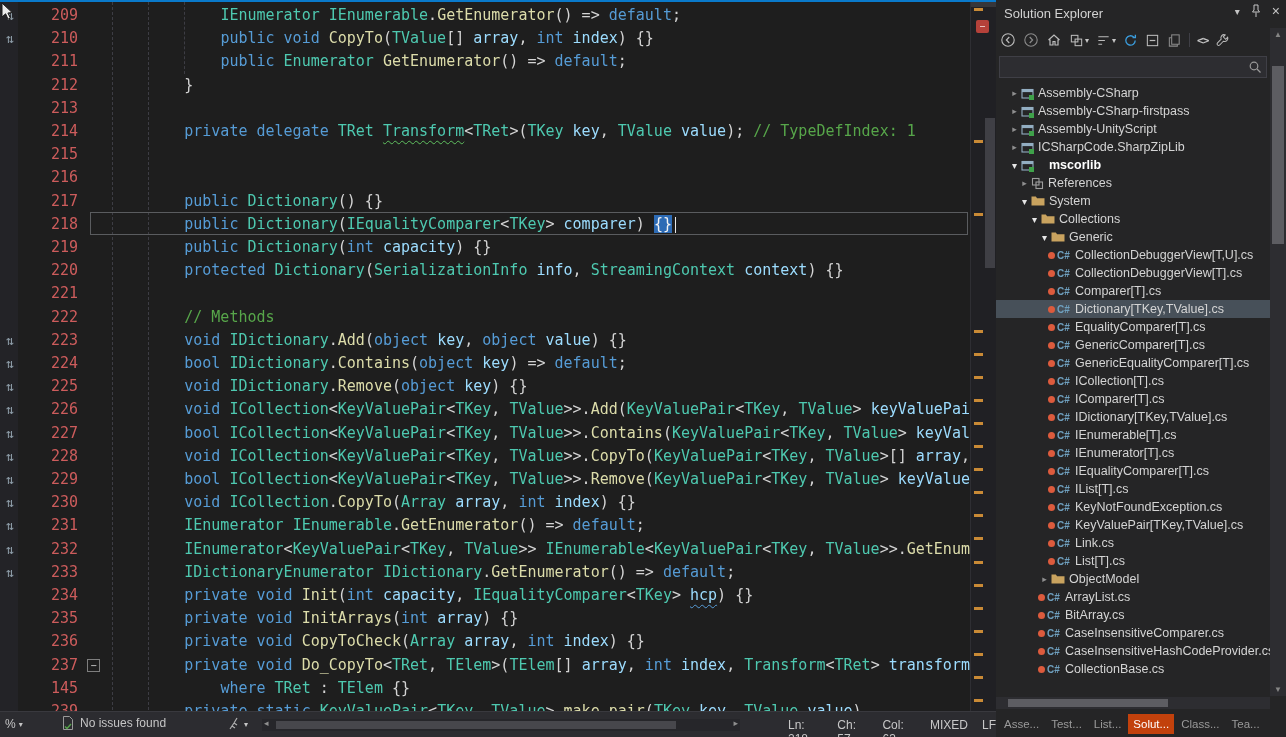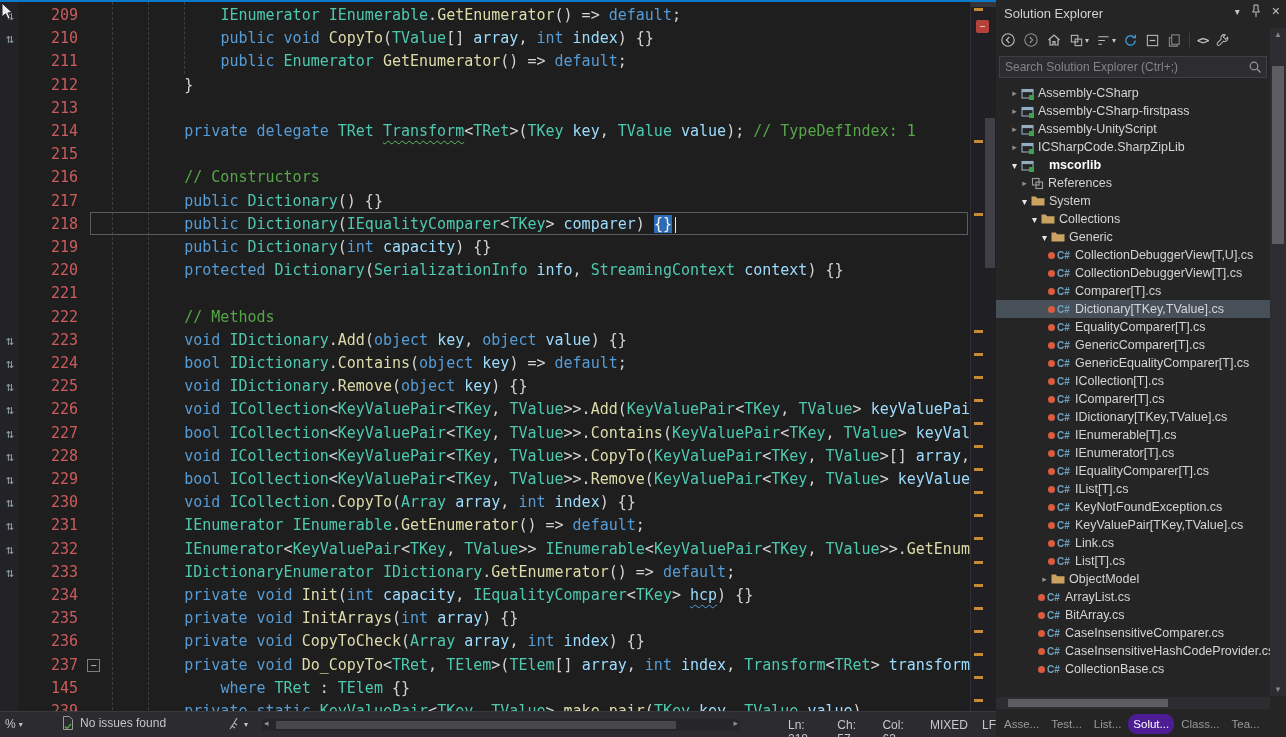--- a/index.html
+++ b/index.html
@@ -77,21 +77,21 @@
   #sevsb{position:absolute;left:274px;top:28px;width:16px;height:668px;background:#2d2d31;}
   #sevsb .vth{position:absolute;left:2px;top:38px;width:12px;height:178px;background:#5d5d62;}
   #sevsb .va{position:absolute;left:0;width:16px;text-align:center;font-size:8px;color:#858585;}
   #sehsb{position:absolute;left:0;top:697px;width:274px;height:12px;background:#2d2d31;}
   #sehsb .hth{position:absolute;left:12px;top:2px;width:160px;height:8px;background:#5d5d62;}
 
   
   #setabs{position:absolute;left:996px;top:711px;width:290px;height:26px;background:#252526;display:flex;
           align-items:center;gap:2px;padding-left:3px;font-size:11.5px;}
   .tab{padding:4px 5px;color:#9a9a9a;}
-  .tab.active{background:#4c1d95;color:#ffffff;border-radius:9px;}
+  .tab.active{background:#c2410c;color:#ffffff;}
 
   #mousecursor{position:absolute;left:1px;top:2px;z-index:99;}
   svg{display:block;}
 </style>
 </head>
 <body>
 
 <div id="topline"></div>
 
 <div id="editor">
@@ -100,21 +100,21 @@
   <div class="guide" style="left:148px;top:2px;height:708px;"></div>
   <div class="guide" style="left:184px;top:2px;height:72px;"></div>
   <div id="code-lines">
       <div class="line" style="top: 4px;"><span class="glyph">⇅</span><span class="lnum">209</span><span class="ctext">            <span class="t">IEnumerator</span><span class="o"> </span><span class="t">IEnumerable</span><span class="o">.</span><span class="m">GetEnumerator</span><span class="o">() =&gt; </span><span class="k">default</span><span class="o">;</span></span></div>
       <div class="line" style="top: 27.2px;"><span class="glyph">⇅</span><span class="lnum">210</span><span class="ctext">            <span class="k">public</span><span class="o"> </span><span class="k">void</span><span class="o"> </span><span class="m">CopyTo</span><span class="o">(</span><span class="t">TValue</span><span class="o">[] </span><span class="p">array</span><span class="o">, </span><span class="k">int</span><span class="o"> </span><span class="p">index</span><span class="o">) {}</span></span></div>
       <div class="line" style="top: 50.4px;"><span class="lnum">211</span><span class="ctext">            <span class="k">public</span><span class="o"> </span><span class="t">Enumerator</span><span class="o"> </span><span class="m">GetEnumerator</span><span class="o">() =&gt; </span><span class="k">default</span><span class="o">;</span></span></div>
       <div class="line" style="top: 73.6px;"><span class="lnum">212</span><span class="ctext">        <span class="o">}</span></span></div>
       <div class="line" style="top: 96.8px;"><span class="lnum">213</span><span class="ctext"></span></div>
       <div class="line" style="top: 120px;"><span class="lnum">214</span><span class="ctext">        <span class="k">private</span><span class="o"> </span><span class="k">delegate</span><span class="o"> </span><span class="t">TRet</span><span class="o"> </span><span class="t sq">Transform</span><span class="o">&lt;</span><span class="t">TRet</span><span class="o">&gt;(</span><span class="t">TKey</span><span class="o"> </span><span class="p">key</span><span class="o">, </span><span class="t">TValue</span><span class="o"> </span><span class="p">value</span><span class="o">); </span><span class="c">// TypeDefIndex: 1</span></span></div>
       <div class="line" style="top: 143.2px;"><span class="lnum">215</span><span class="ctext"></span></div>
-      <div class="line" style="top: 166.4px;"><span class="lnum">216</span><span class="ctext">        <span class="c">// Constructors</span></span></div>
+      <div class="line" style="top: 166.4px;"><span class="lnum">216</span></div>
       <div class="line" style="top: 189.6px;"><span class="lnum">217</span><span class="ctext">        <span class="k">public</span><span class="o"> </span><span class="t">Dictionary</span><span class="o">() {}</span></span></div>
       <div class="cur-line" style="top: 211.8px;">
         <div class="caretbar" style="left: 584.17px;"></div>
       </div>
       <div class="line" style="top: 212.8px;"><span class="lnum">218</span><span class="ctext">        <span class="k">public</span><span class="o"> </span><span class="t">Dictionary</span><span class="o">(</span><span class="t">IEqualityComparer</span><span class="o">&lt;</span><span class="t">TKey</span><span class="o">&gt; </span><span class="p">comparer</span><span class="o">) </span><span class="sel">{}</span></span></div>
       <div class="line" style="top: 236px;"><span class="lnum">219</span><span class="ctext">        <span class="k">public</span><span class="o"> </span><span class="t">Dictionary</span><span class="o">(</span><span class="k">int</span><span class="o"> </span><span class="p">capacity</span><span class="o">) {}</span></span></div>
       <div class="line" style="top: 259.2px;"><span class="lnum">220</span><span class="ctext">        <span class="k">protected</span><span class="o"> </span><span class="t">Dictionary</span><span class="o">(</span><span class="t">SerializationInfo</span><span class="o"> </span><span class="p">info</span><span class="o">, </span><span class="t">StreamingContext</span><span class="o"> </span><span class="p">context</span><span class="o">) {}</span></span></div>
       <div class="line" style="top: 282.4px;"><span class="lnum">221</span><span class="ctext"></span></div>
       <div class="line" style="top: 305.6px;"><span class="lnum">222</span><span class="ctext">        <span class="c">// Methods</span></span></div>
       <div class="line" style="top: 328.8px;"><span class="glyph">⇅</span><span class="lnum">223</span><span class="ctext">        <span class="k">void</span><span class="o"> </span><span class="t">IDictionary</span><span class="o">.</span><span class="m">Add</span><span class="o">(</span><span class="k">object</span><span class="o"> </span><span class="p">key</span><span class="o">, </span><span class="k">object</span><span class="o"> </span><span class="p">value</span><span class="o">) {}</span></span></div>
@@ -260,21 +260,20 @@
     <span class="tsep"></span>
     <span class="tbi codeglyph">&lt;&gt;</span>
     <span class="tbi">
       <svg width="15" height="15" viewBox="0 0 16 16">
           <path d="M13.5 4.5 a3.4 3.4 0 0 1 -4.6 4.3 L5 12.8 a1.6 1.6 0 0 1 -2.3 -2.3 L6.6 6.6 a3.4 3.4 0 0 1 4.3 -4.6 L8.8 4.1 l2.6 2.6 z" fill="none" stroke="#bcbcbc" stroke-width="1.1"></path>
         </svg>
     </span>
   </div>
 
   <div id="sesearch">
-    <input type="text" placeholder="Search Solution Explorer (Ctrl+;)" style="">
     <span class="mag">
       <svg width="14" height="14" viewBox="0 0 14 14">
           <circle cx="6" cy="6" r="3.8" fill="none" stroke="#9a9a9a" stroke-width="1.2"></circle>
           <line x1="9" y1="9" x2="12.5" y2="12.5" stroke="#9a9a9a" stroke-width="1.2"></line>
         </svg>
     </span>
   </div>
 
   <div id="setree">
       <div class="trow" style="padding-left: 12px;">

